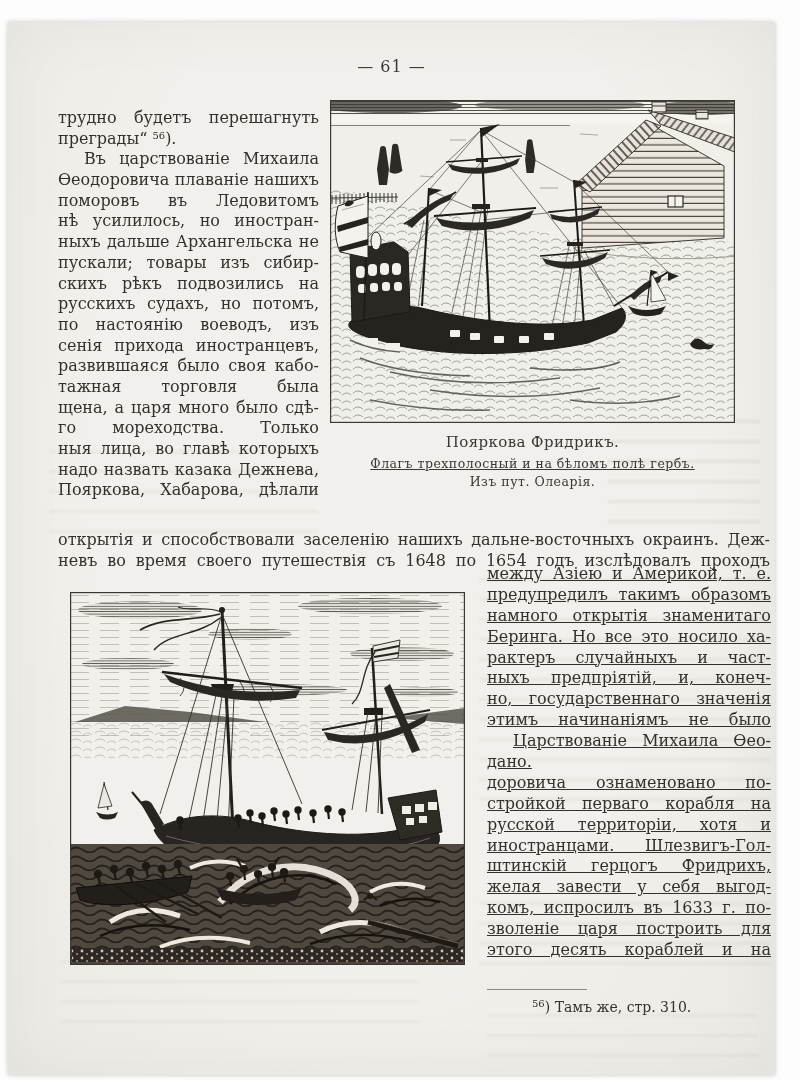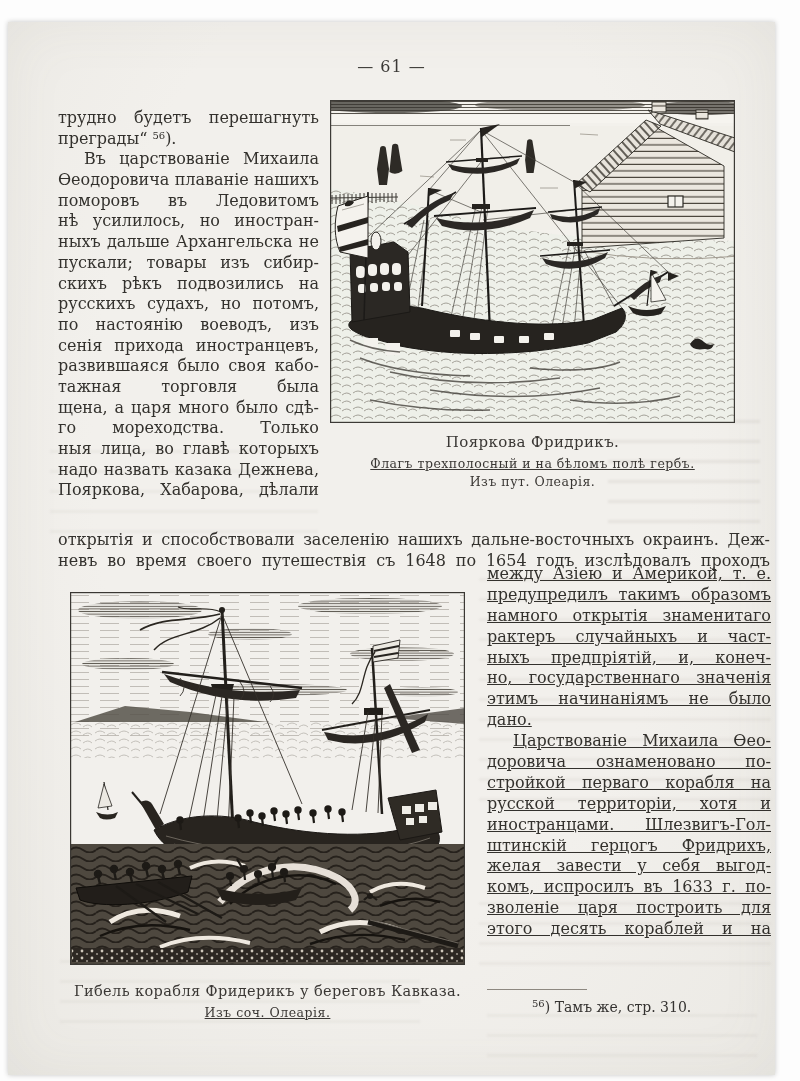--- a/index.html
+++ b/index.html
@@ -275,26 +275,27 @@
 
     <div class="tblock fw" style="left:50px;top:484px;width:712px;margin-top:24px;">
         <div class="tline">открытія и способствовали заселенію нашихъ дальне-восточныхъ окраинъ. Деж-</div>
         <div class="tline">невъ во время своего путешествія съ 1648 по 1654 годъ изслѣдовалъ проходъ</div>
       </div>
 
     <div class="tblock rc" style="left:479px;top:542px;width:284px;text-decoration:underline;">
         <div class="tline">между Азіею и Америкой, т. е.</div>
         <div class="tline">предупредилъ такимъ образомъ</div>
         <div class="tline">намного открытія знаменитаго</div>
+        <div class="tline">Беринга. Но все это носило ха-</div>
         <div class="tline">рактеръ случайныхъ и част-</div>
         <div class="tline">ныхъ предпріятій, и, конеч-</div>
         <div class="tline">но, государственнаго значенія</div>
         <div class="tline">этимъ начинаніямъ не было</div>
+        <div class="tline ind">Царствованіе Михаила Ѳео-</div>
         <div class="tline tl">дано.</div>
-        <div class="tline ind">Царствованіе Михаила Ѳео-</div>
         <div class="tline">доровича ознаменовано по-</div>
         <div class="tline">стройкой перваго корабля на</div>
         <div class="tline">русской территоріи, хотя и</div>
         <div class="tline">иностранцами. Шлезвигъ-Гол-</div>
         <div class="tline">штинскій герцогъ Фридрихъ,</div>
         <div class="tline">желая завести у себя выгод-</div>
         <div class="tline">комъ, испросилъ въ 1633 г. по-</div>
         <div class="tline">зволеніе царя построить для</div>
         <div class="tline">этого десять кораблей и на</div>
       </div>
@@ -477,22 +478,18 @@
         <circle cx="300" cy="304" r="3" fill="#1d1a16"></circle>
         <path d="M294,308 q6,-7 13,0" stroke="#1d1a16" stroke-width="2" fill="none"></path>
         <line x1="298" y1="330" x2="388" y2="354" stroke="#1d1a16" stroke-width="5"></line>
         <line x1="300" y1="328" x2="388" y2="351" stroke="#6b655c" stroke-width="1"></line>
 
         <rect x="2" y="356" width="391" height="14" fill="url(#bspeck)"></rect>
         <rect x=".6" y=".6" width="393.8" height="371.8" fill="none" stroke="#3a3733" stroke-width="1.2"></rect>
       </svg>
     </div>
 
-    <div class="cap capb" style="left:62px;top:961px;width:395px;">
-      <div class="c1">Гибель корабля Фридерикъ у береговъ Кавказа.</div>
-      <div class="c2">Изъ соч. Олеарія.</div>
-    </div>
 
     <div class="fnrule"></div>
     <div class="footnote"><sup>56</sup><span>) Тамъ же, стр. 310.</span></div>
 
   </div>
 </div>
 
 </body></html>

